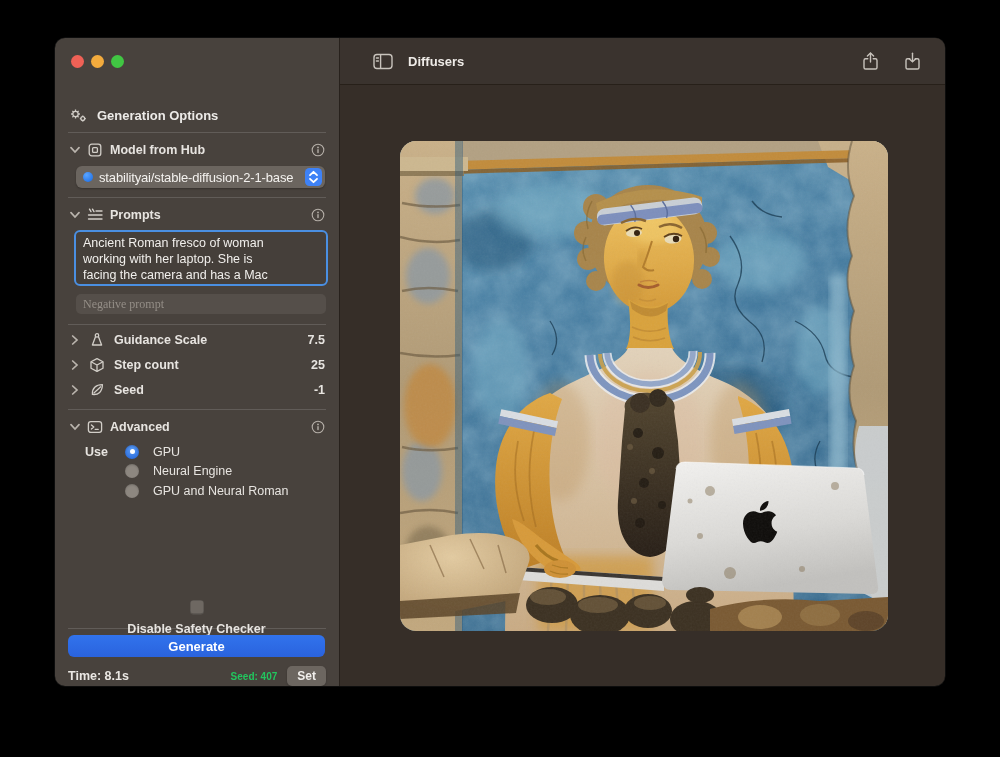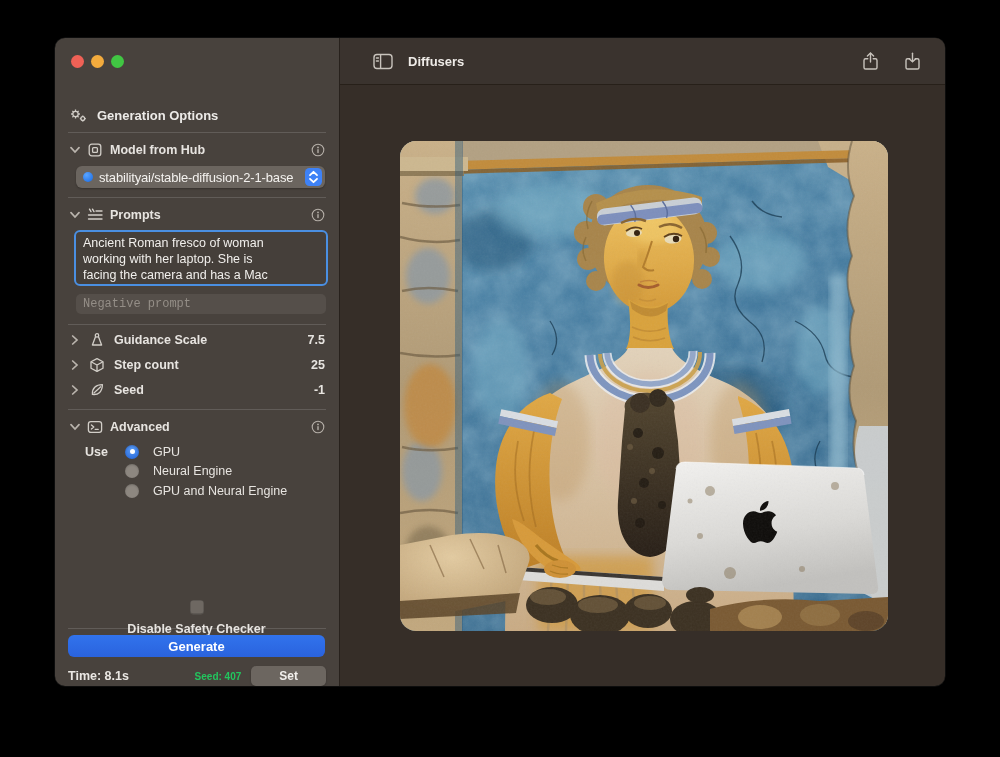--- a/index.html
+++ b/index.html
@@ -44,21 +44,21 @@
     display:flex;flex-direction:column;align-items:center;justify-content:center;flex-shrink:0;}
   .prompt-box{
     display:block;margin:7px 14px 0 21px;width:250px;height:52px;box-sizing:border-box;
     background:#453f3a;border:none;border-radius:4px;outline:2.5px solid #4a8fe2;
     padding:4px 38px 4px 7px;font-family:inherit;font-size:12.5px;font-weight:500;
     color:#f1efec;line-height:1.26;resize:none;overflow:hidden;
   }
   .negative-input{
     display:block;margin:10px 14px 0 21px;width:250px;height:20px;box-sizing:border-box;
     background:#554f4a;border:none;border-radius:5px;padding:0 7px;
-    font-family:Liberation Mono, monospace;font-size:12px;color:#efede9;
+    font-family:Liberation Serif, serif;font-size:12px;color:#efede9;
   }
   .negative-input::placeholder{color:#948e87;}
   .param-row{display:flex;align-items:center;gap:9px;margin:4px 14px 0;height:21px;flex-shrink:0;}
   .adv-radios{margin:7px 14px 0 30px;display:flex;flex-direction:column;gap:4.5px;}
   .radio-row{display:flex;align-items:center;gap:14px;height:15px;}
   .use-label{font-size:12.5px;font-weight:600;color:#e7e4e0;width:26px;flex-shrink:0;}
   .use-indent{width:26px;flex-shrink:0;}
   .radio{width:14px;height:14px;border-radius:50%;background:#8d8780;
     box-shadow:inset 0 1px 2px rgba(0,0,0,.18);position:relative;flex-shrink:0;}
   .radio.selected{background:radial-gradient(circle at 50% 32%,#5a9cf5,#2263d8);}
@@ -71,21 +71,21 @@
     box-shadow:inset 0 0 0 .5px rgba(0,0,0,.28), 0 .5px 0 rgba(255,255,255,.12);}
   .generate-btn{
     margin:6px 14px 0 13px;height:22px;border-radius:6px;border:none;
     background:linear-gradient(#3173ec,#2a63de);color:#fff;font-family:inherit;
     font-weight:bold;font-size:13px;display:flex;align-items:center;justify-content:center;flex-shrink:0;
   }
   .status-row{display:flex;align-items:center;margin:9px 13px 0;flex-shrink:0;}
   .status-time{font-size:12.5px;font-weight:bold;color:#eae7e3;}
   .status-right{margin-left:auto;display:flex;align-items:center;gap:10px;}
   .status-seed{font-size:10px;font-weight:bold;color:#22c55e;}
-  .set-btn{height:20px;padding:0 28px;border-radius:5px;background:#6c6660;border:none;
+  .set-btn{height:20px;padding:0 10px;border-radius:5px;background:#6c6660;border:none;
     color:#f1efec;font-family:inherit;font-size:12px;font-weight:600;
     display:flex;align-items:center;box-shadow:0 1px 2px rgba(0,0,0,.25);}
   
   .main{flex:1;background:#362e28;display:flex;flex-direction:column;min-width:0;}
   .titlebar{height:46px;background:#3a332e;border-bottom:1px solid #272019;
     display:flex;align-items:center;padding:0 20px 0 30px;flex-shrink:0;}
   .tb-btn{width:26px;height:26px;display:flex;align-items:center;justify-content:center;
     background:none;border:none;padding:0;}
   .tb-title{font-size:13px;font-weight:bold;color:#eeebe7;margin-left:12px;}
   .tb-spacer{flex:1;}
@@ -273,21 +273,21 @@
         <span class="radio-label">GPU</span>
       </div>
       <div class="radio-row">
         <span class="use-indent"></span>
         <span class="radio"></span>
         <span class="radio-label">Neural Engine</span>
       </div>
       <div class="radio-row">
         <span class="use-indent"></span>
         <span class="radio"></span>
-        <span class="radio-label">GPU and Neural Engine</span>
+        <span class="radio-label">GPU and Neural Roman</span>
       </div>
     </div>
 
     <div class="flex-spacer"></div>
 
     <div class="safety-row">
       <span class="checkbox"></span>
       <span class="sec-label">Disable Safety Checker</span>
     </div>
 

